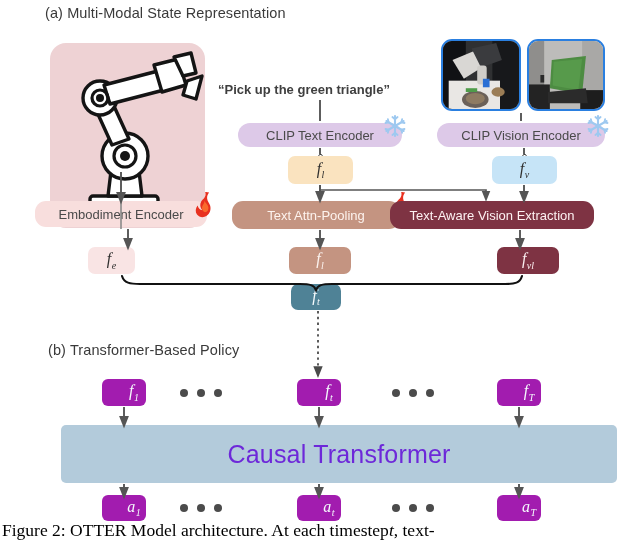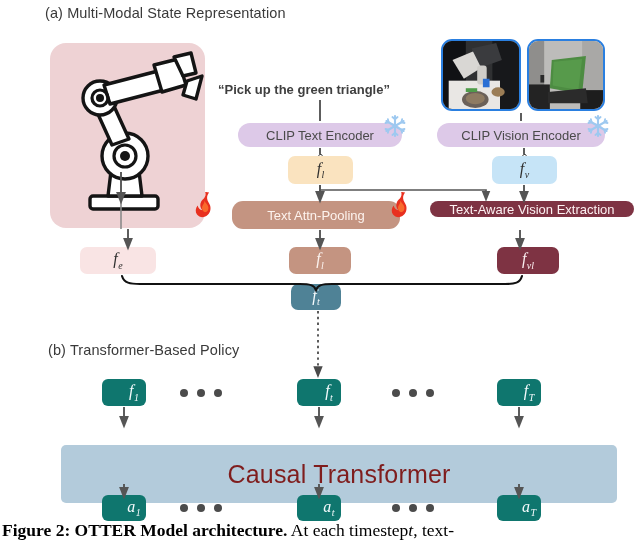--- a/index.html
+++ b/index.html
@@ -60,25 +60,24 @@
   .module.attnpool {
     background: #c49481;
     color: #fdf3ee;
   }
   .module.vision-extract {
     background: #7e3343;
     color: #fdf1f2;
   }
   .module.transformer {
     background: #b3cbdb;
-    color: #7f1d1d;
+    color: #6d28d9;
     font-size: 25px;
     border-radius: 5px;
     letter-spacing: 0.2px;
-    margin-top: 20px;
   }
 
   
   .chip {
     display: flex;
     align-items: center;
     justify-content: center;
     border-radius: 7px;
     box-sizing: border-box;
     font-family: "Liberation Serif", serif;
@@ -90,21 +89,21 @@
     vertical-align: sub;
     font-style: italic;
     margin-left: 0.5px;
   }
   .chip.hat-text   { background: #fae3bf; color: #30302f; }
   .chip.hat-vision { background: #c6e4f7; color: #30302f; }
   .chip.fe         { background: #f9e4e4; color: #30302f; }
   .chip.fl         { background: #c49481; color: #fbf2ee; }
   .chip.fvl        { background: #7e3343; color: #fbeef0; margin-left: 8px; }
   .chip.ft         { background: #4f8296; color: #f4fafc; }
-  .chip.token      { background: #0f766e; color: #f4fafc; border-radius: 6px; padding-left: 20px; }
+  .chip.token      { background: #a21caf; color: #f4fafc; border-radius: 6px; padding-left: 20px; }
 
   .hat-wrap { position: relative; display: inline-block; }
   .hat-wrap .hat {
     position: absolute;
     top: -9px;
     left: 50%;
     transform: translateX(-50%);
     font-size: 15px;
     font-style: normal;
   }
@@ -137,21 +136,21 @@
   }
 
   
   .caption {
     font-family: "Liberation Serif", serif;
     font-size: 17.5px;
     color: #000;
     white-space: nowrap;
     line-height: 1;
   }
-  .caption b { font-weight: bold; }
+  .caption b { font-weight: normal; }
   .caption .ital { font-style: italic; }
 
   svg.overlay {
     position: absolute;
     left: 0; top: 0;
     width: 640px; height: 549px;
     pointer-events: none;
   }
 </style>
 </head>
@@ -270,20 +269,23 @@
     </span>
   </div>
 
   <div class="abs chip hat-vision" style="left:492px; top:156px; width:65px; height:28px;">
     <span class="hat-wrap">
       <span class="hat">ˆ</span>
       <span>f</span><span class="sub">v</span>
     </span>
   </div>
 
+  <div class="abs module embodiment" style="left:35px; top:201px; width:172px; height:26px;">
+    <span>Embodiment Encoder</span>
+  </div>
   <div class="abs" style="left:192px; top:191px; width:24px; height:27px;">
     <svg viewBox="0 0 24 27" width="24" height="27">
       <path d="M13.2 1 C14.6 6.4 11.1 7.6 9.2 10.6 C7.6 13.2 8.1 17 10.3 19.3
                C8 19 6.2 17.2 5.6 14.6 C3.4 17.4 3.1 21 5 23.6
                C7 26.3 11.3 27 14.4 25.1 C17.9 23 19.3 18.6 18.1 14.6
                C17.3 11.8 15.2 10.2 15.1 7.2 C15 4.9 15.9 3.1 17.1 1.6
                C15.9 1.1 14.6 0.9 13.2 1 Z" fill="#e8301f"></path>
       <path d="M12.2 9.5 C12.8 12.6 10.6 13.8 10.1 16 C9.6 18.4 11 20.6 13 21.3
                C15.3 21 16.8 18.7 16.4 16.2 C16 13.7 13.8 12.4 12.2 9.5 Z" fill="#f96a2c"></path>
     </svg>
@@ -297,25 +299,25 @@
       <path d="M13.2 1 C14.6 6.4 11.1 7.6 9.2 10.6 C7.6 13.2 8.1 17 10.3 19.3
                C8 19 6.2 17.2 5.6 14.6 C3.4 17.4 3.1 21 5 23.6
                C7 26.3 11.3 27 14.4 25.1 C17.9 23 19.3 18.6 18.1 14.6
                C17.3 11.8 15.2 10.2 15.1 7.2 C15 4.9 15.9 3.1 17.1 1.6
                C15.9 1.1 14.6 0.9 13.2 1 Z" fill="#e8301f"></path>
       <path d="M12.2 9.5 C12.8 12.6 10.6 13.8 10.1 16 C9.6 18.4 11 20.6 13 21.3
                C15.3 21 16.8 18.7 16.4 16.2 C16 13.7 13.8 12.4 12.2 9.5 Z" fill="#f96a2c"></path>
     </svg>
   </div>
 
-  <div class="abs module vision-extract" style="left:430px; top:201px; width:204px; height:16px;">
+  <div class="abs module vision-extract" style="left:390px; top:201px; width:204px; height:28px;">
     <span>Text-Aware Vision Extraction</span>
   </div>
 
-  <div class="abs chip fe" style="left:80px; top:247px; width:76px; height:27px;">
+  <div class="abs chip fe" style="left:88px; top:247px; width:47px; height:27px;">
     <span><span>f</span><span class="sub">e</span></span>
   </div>
 
   <div class="abs chip fl" style="left:289px; top:247px; width:62px; height:27px;">
     <span><span>f</span><span class="sub">l</span></span>
   </div>
 
   <div class="abs chip fvl" style="left:489px; top:247px; width:62px; height:27px;">
     <span><span>f</span><span class="sub">vl</span></span>
   </div>

